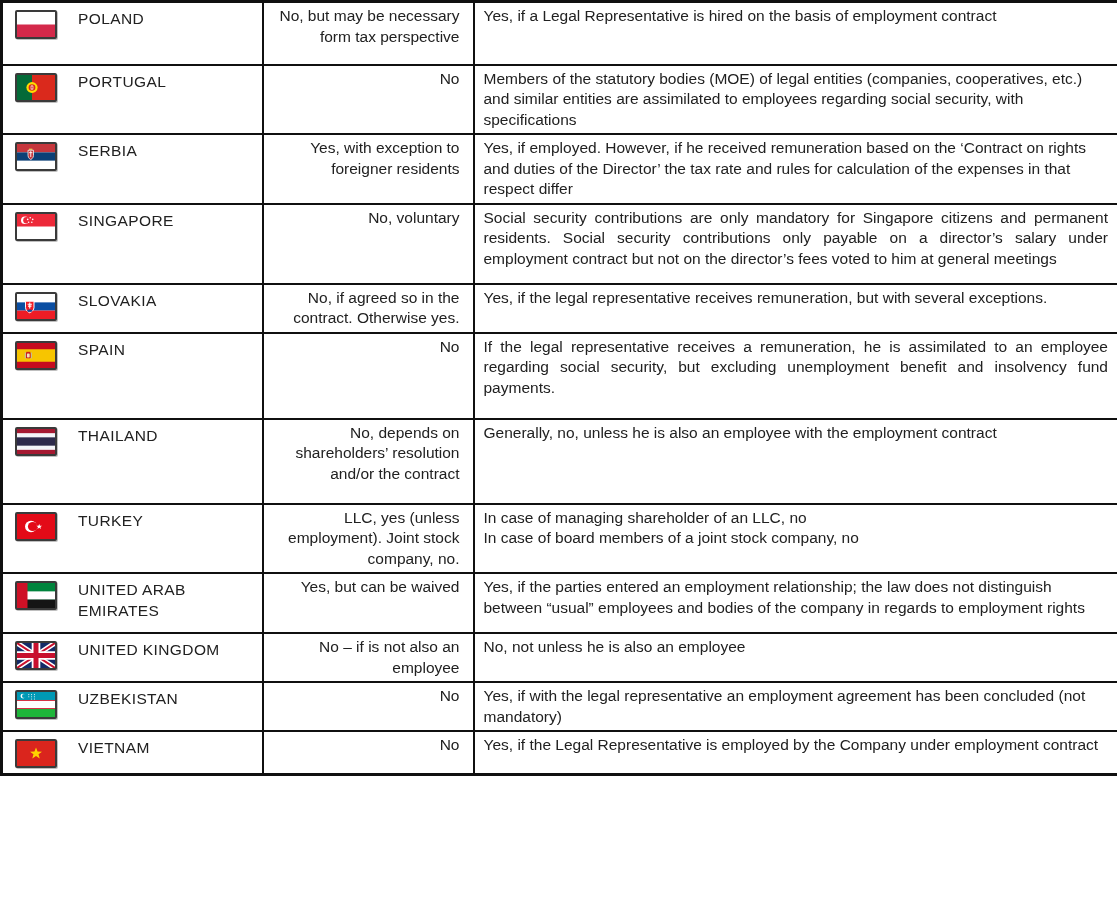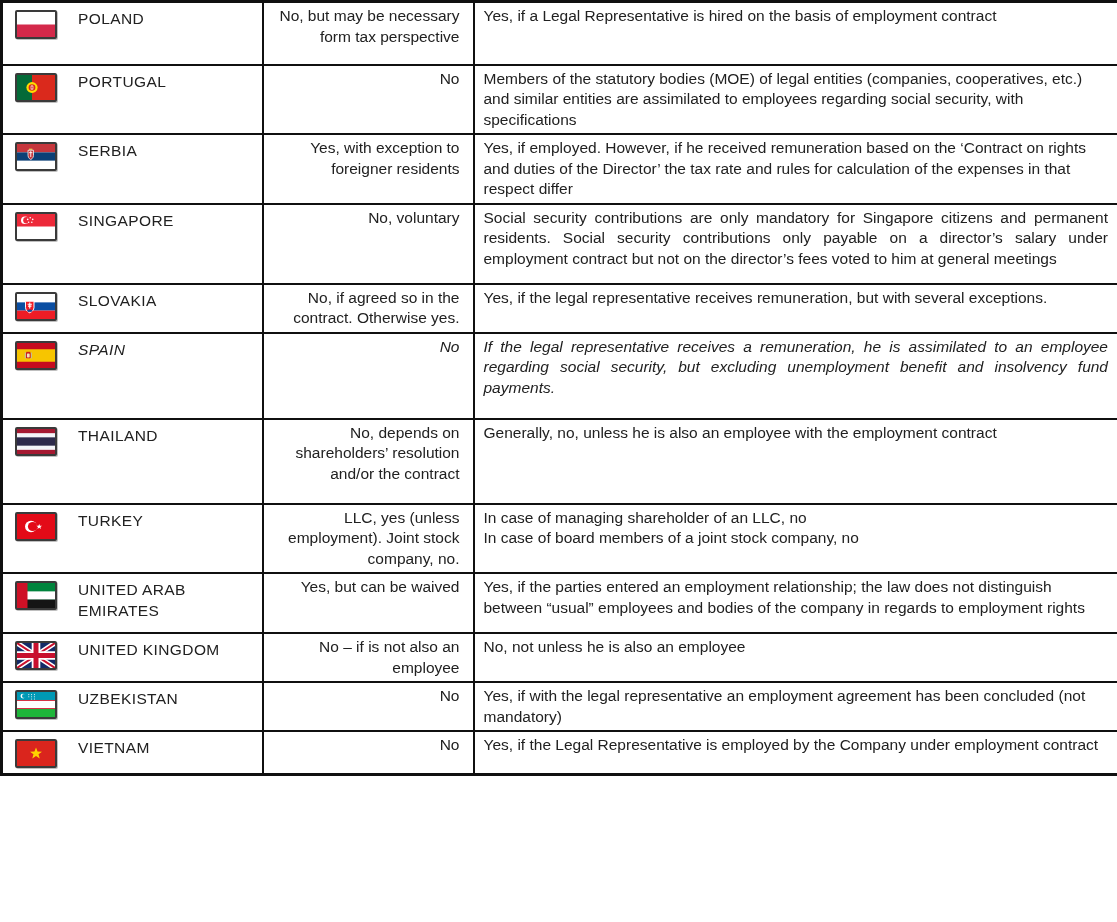--- a/index.html
+++ b/index.html
@@ -135,21 +135,21 @@
               <path d="M8.5,7.5 h8.5 v6.8 c0,3.4 -4.25,5.2 -4.25,5.2 c0,0 -4.25,-1.8 -4.25,-5.2 z" fill="#EE1C25" stroke="#ffffff" stroke-width="1"></path>
               <path d="M12.75,8.8 v6.4 M10.6,10.6 h4.3 M11,12.6 h3.5" stroke="#ffffff" stroke-width="1.1" fill="none"></path>
               <path d="M10,17.2 q2.75,-2.2 5.5,0 l-1.2,1.6 q-1.55,-1.1 -3.1,0 z" fill="#0B4EA2"></path>
             </svg>
           </span>
       <span class="cname">SLOVAKIA</span>
     </td>
     <td class="c2">No, if agreed so in the contract. Otherwise yes.</td>
     <td class="c3 justify">Yes, if the legal representative receives remuneration, but with several exceptions.</td>
   </tr>
-      <tr style="height: 86px; font-style: italic;">
+      <tr style="height: 86px;">
     <td class="c1">
       <span class="flagbox">
             <svg viewBox="0 0 38 26" preserveAspectRatio="none">
               <rect width="38" height="26" fill="#F7C500"></rect>
               <rect width="38" height="6.5" fill="#C60B1E"></rect>
               <rect y="19.5" width="38" height="6.5" fill="#C60B1E"></rect>
               <rect x="7.8" y="10" width="1" height="6" fill="#B9B9B9"></rect>
               <rect x="13.8" y="10" width="1" height="6" fill="#B9B9B9"></rect>
               <rect x="9.2" y="9.2" width="4.2" height="1" fill="#C60B1E"></rect>
               <rect x="9" y="10.2" width="4.6" height="5.6" rx="0.8" fill="#C60B1E"></rect>

